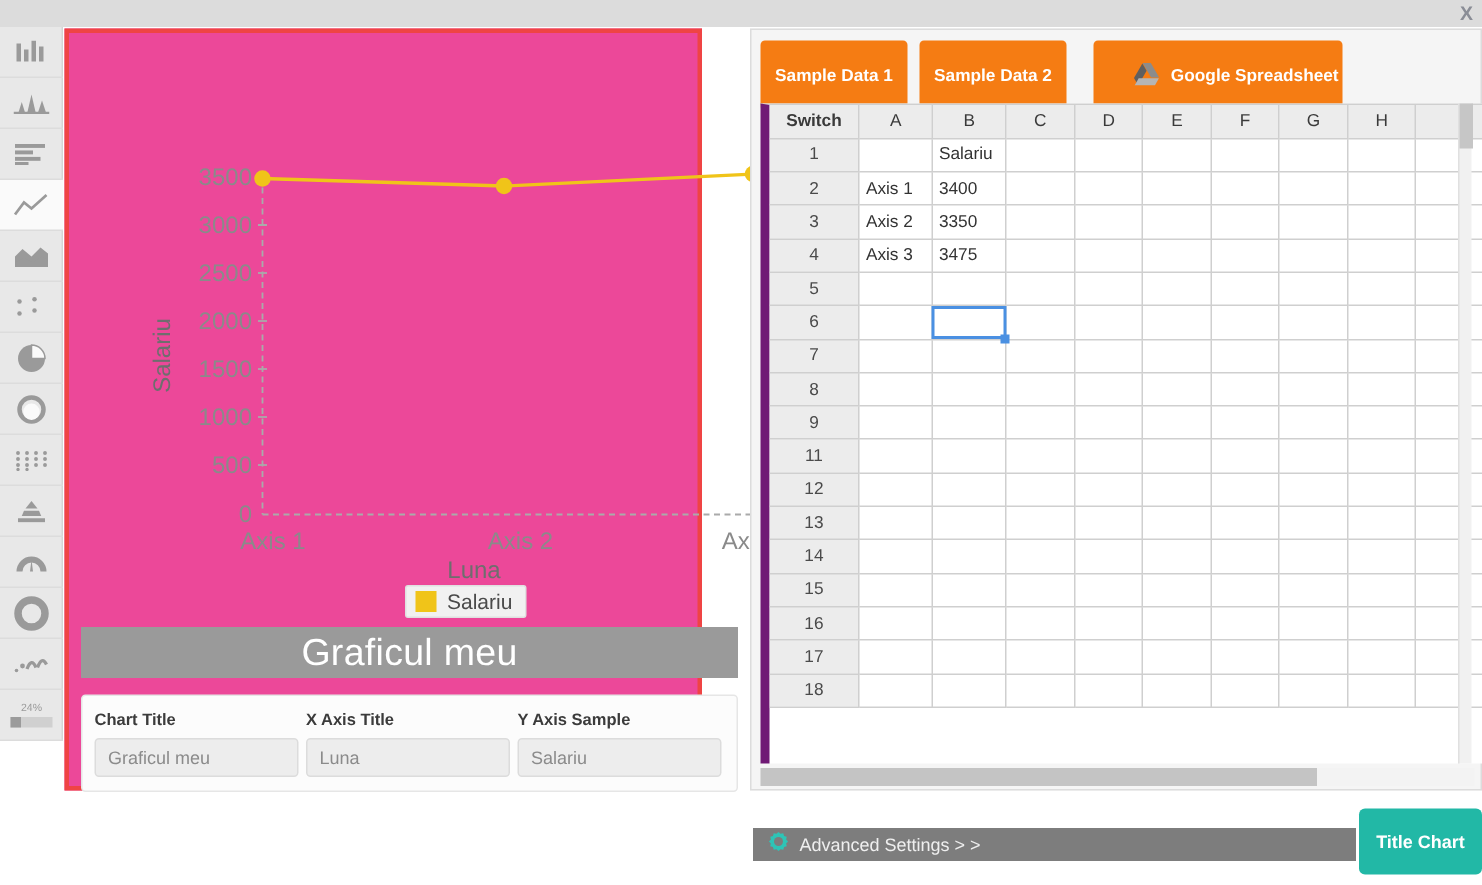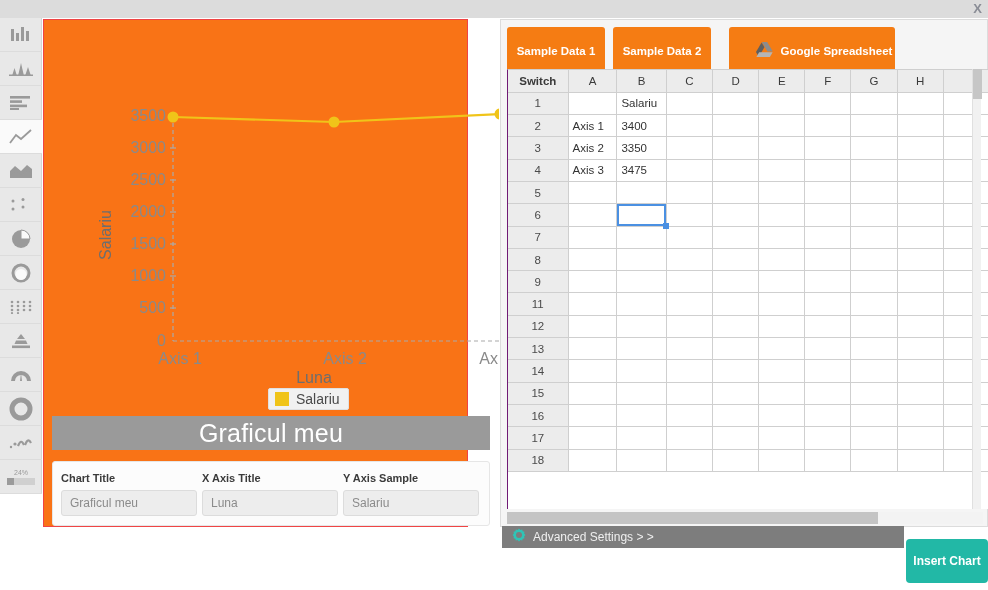--- a/index.html
+++ b/index.html
@@ -39,21 +39,21 @@
   .rail-blank { background:#fff; border-bottom:none; height:34px; }
 
   .pct-wrap { flex-direction:column; justify-content:center; }
   .pct-label { font-size:7px; color:#9a9a9a; line-height:8px; }
   .pct-bar { width:28px; height:7px; background:#d0d0d0; position:relative; margin-top:1px;}
   .pct-fill { position:absolute; left:0; top:0; height:7px; width:24%; background:#9b9b9b; }
 
   
   .chart-panel {
     position:absolute; left:43px; top:19px; width:425px; height:508px;
-    background:#f97316; border:1px solid #ef4444;
+    background:#ec4899; border:3px solid #ef4444;
   }
   .chart-area { position:relative; width:100%; height:372px; }
   .chart-area svg { display:block; }
 
   .chart-title-bar {
     position:absolute; left:8px; top:396px; width:438px; height:34px;
     background:#9a9a9a; color:#fff;
     display:flex; align-items:center; justify-content:center;
     font-size:25px; letter-spacing:0.2px;
   }
@@ -91,21 +91,21 @@
     display:flex; align-items:center; justify-content:center; gap:8px;
   }
   .obtn.b1 { left:0px;   width:98px; }
   .obtn.b2 { left:106px; width:98px; }
   .obtn.b3 { left:222px; width:166px;padding-left:24px; }
   .obtn.b4 { left:394px; width:88px; }
 
   
   .sheet-wrap {
     position:absolute; left:6px; top:49px; width:482px; height:440px;
-    overflow:hidden; background:#fff; border-left:1px solid #701a75;
+    overflow:hidden; background:#fff; border-left:6px solid #701a75;
     border-top:1px solid #cfcfcf;
   }
   table.sheet { border-collapse:collapse; table-layout:fixed; }
   table.sheet th, table.sheet td {
     border-right:1px solid #cfcfcf; border-bottom:1px solid #cfcfcf;
     height:22.3px; font-size:11.5px; color:#333; font-weight:normal;
     padding:0 4px; background:#fff; white-space:nowrap;
   }
   table.sheet th {
     background:#ececec; text-align:center; color:#3a3a3a;
@@ -129,21 +129,21 @@
   }
   .v-thumb { position:absolute; left:0; top:0; width:9px; height:30px; background:#c6c6c6; }
 
   .h-scroll {
     position:absolute; left:6px; top:492px; width:476px; height:12px;
     background:#f3f3f3;
   }
   .h-thumb { position:absolute; left:0; top:0; width:78%; height:12px; background:#c4c4c4; }
 
   .adv-bar {
-    position:absolute; left:1px; top:506px; width:402px; height:22px;
+    position:absolute; left:1px; top:532px; width:402px; height:22px;
     background:#7d7d7d; display:flex; align-items:center; gap:7px;
     padding-left:10px; cursor:pointer;
   }
   .adv-text { color:#efefef; font-size:12px; }
 
   .insert-btn {
     position:absolute; left:906px; top:539px; width:82px; height:44px;
     background:#22b8a6; color:#fff; border:none; border-radius:4px;
     font-size:12px; font-weight:bold; cursor:pointer;
     font-family:"Liberation Sans", sans-serif;
@@ -609,14 +609,14 @@
       <span>
         <svg width="14" height="14" viewBox="0 0 14 14">
           <path d="M7 0.6 L8.4 1.9 L10.2 1.5 L10.7 3.3 L12.5 3.8 L12.1 5.6 L13.4 7 L12.1 8.4 L12.5 10.2 L10.7 10.7 L10.2 12.5 L8.4 12.1 L7 13.4 L5.6 12.1 L3.8 12.5 L3.3 10.7 L1.5 10.2 L1.9 8.4 L0.6 7 L1.9 5.6 L1.5 3.8 L3.3 3.3 L3.8 1.5 L5.6 1.9 Z" fill="#2ec4b6"></path>
           <circle cx="7" cy="7" r="3" fill="#7d7d7d"></circle>
         </svg>
       </span>
       <span class="adv-text">Advanced Settings &gt; &gt;</span>
     </div>
   </div>
 
-  <button class="insert-btn">Insert Chart</button>
+  <button class="insert-btn">Title Chart</button>
 </div>
 
 </body></html>

